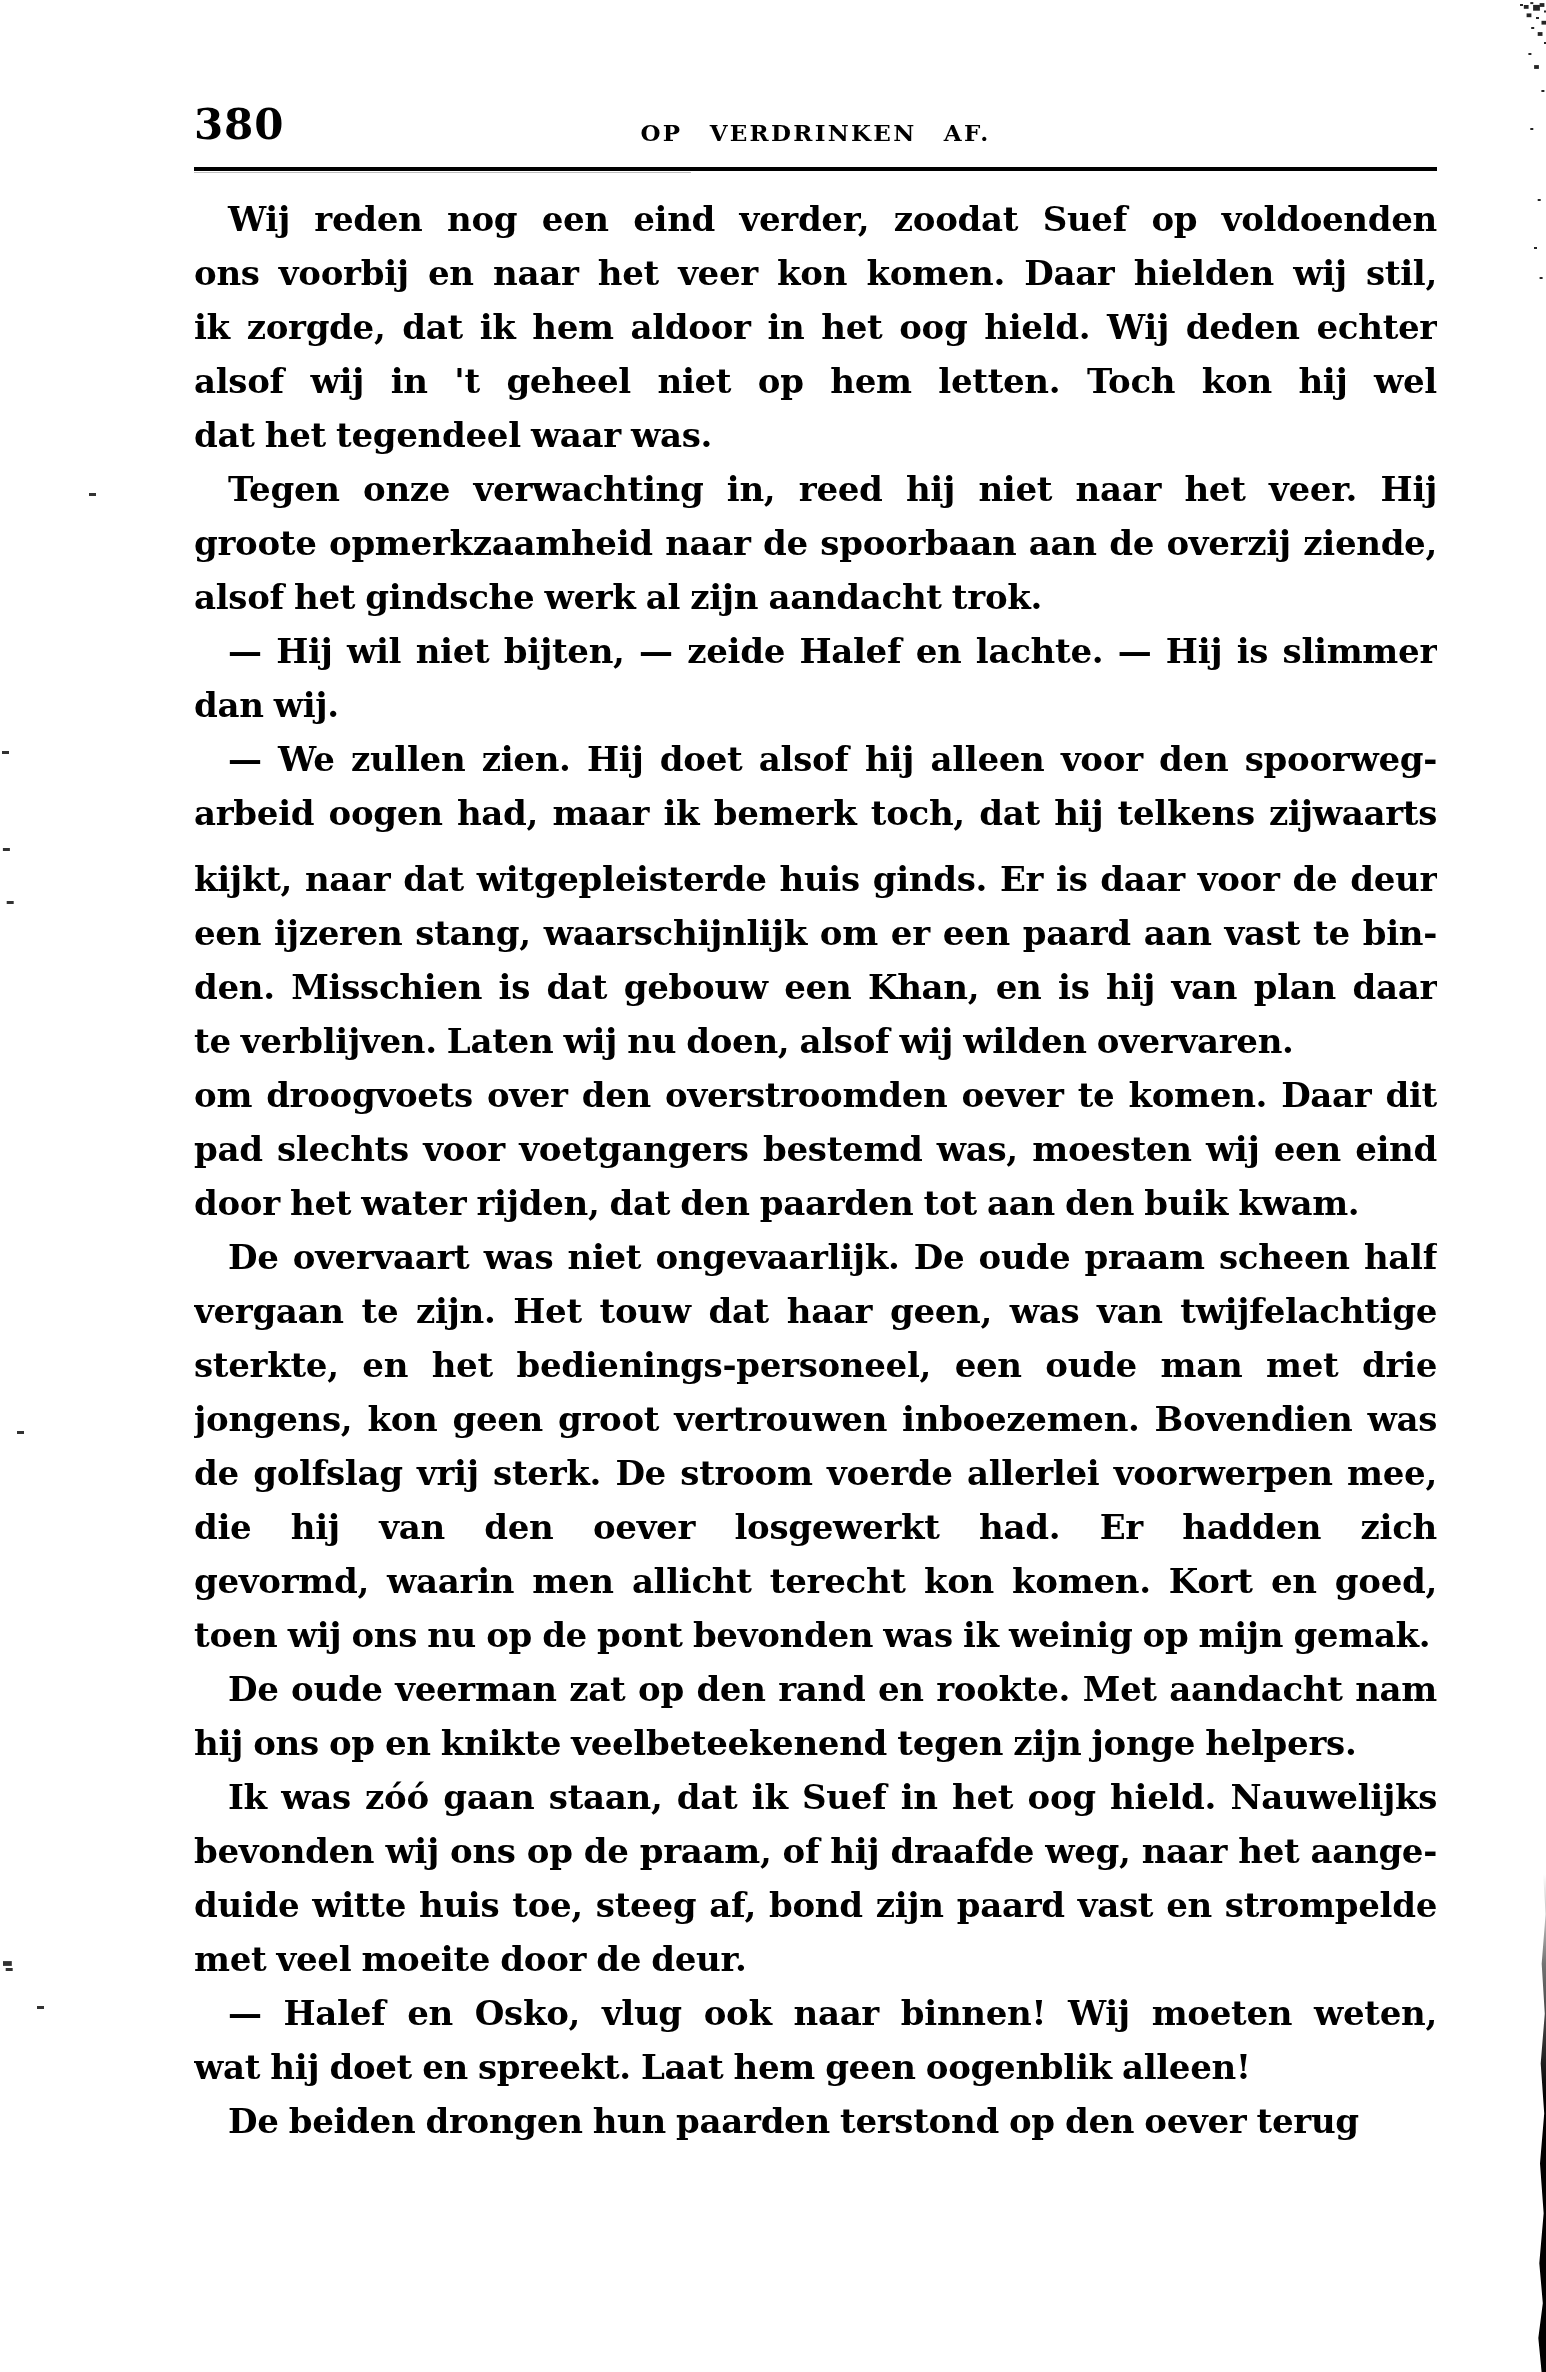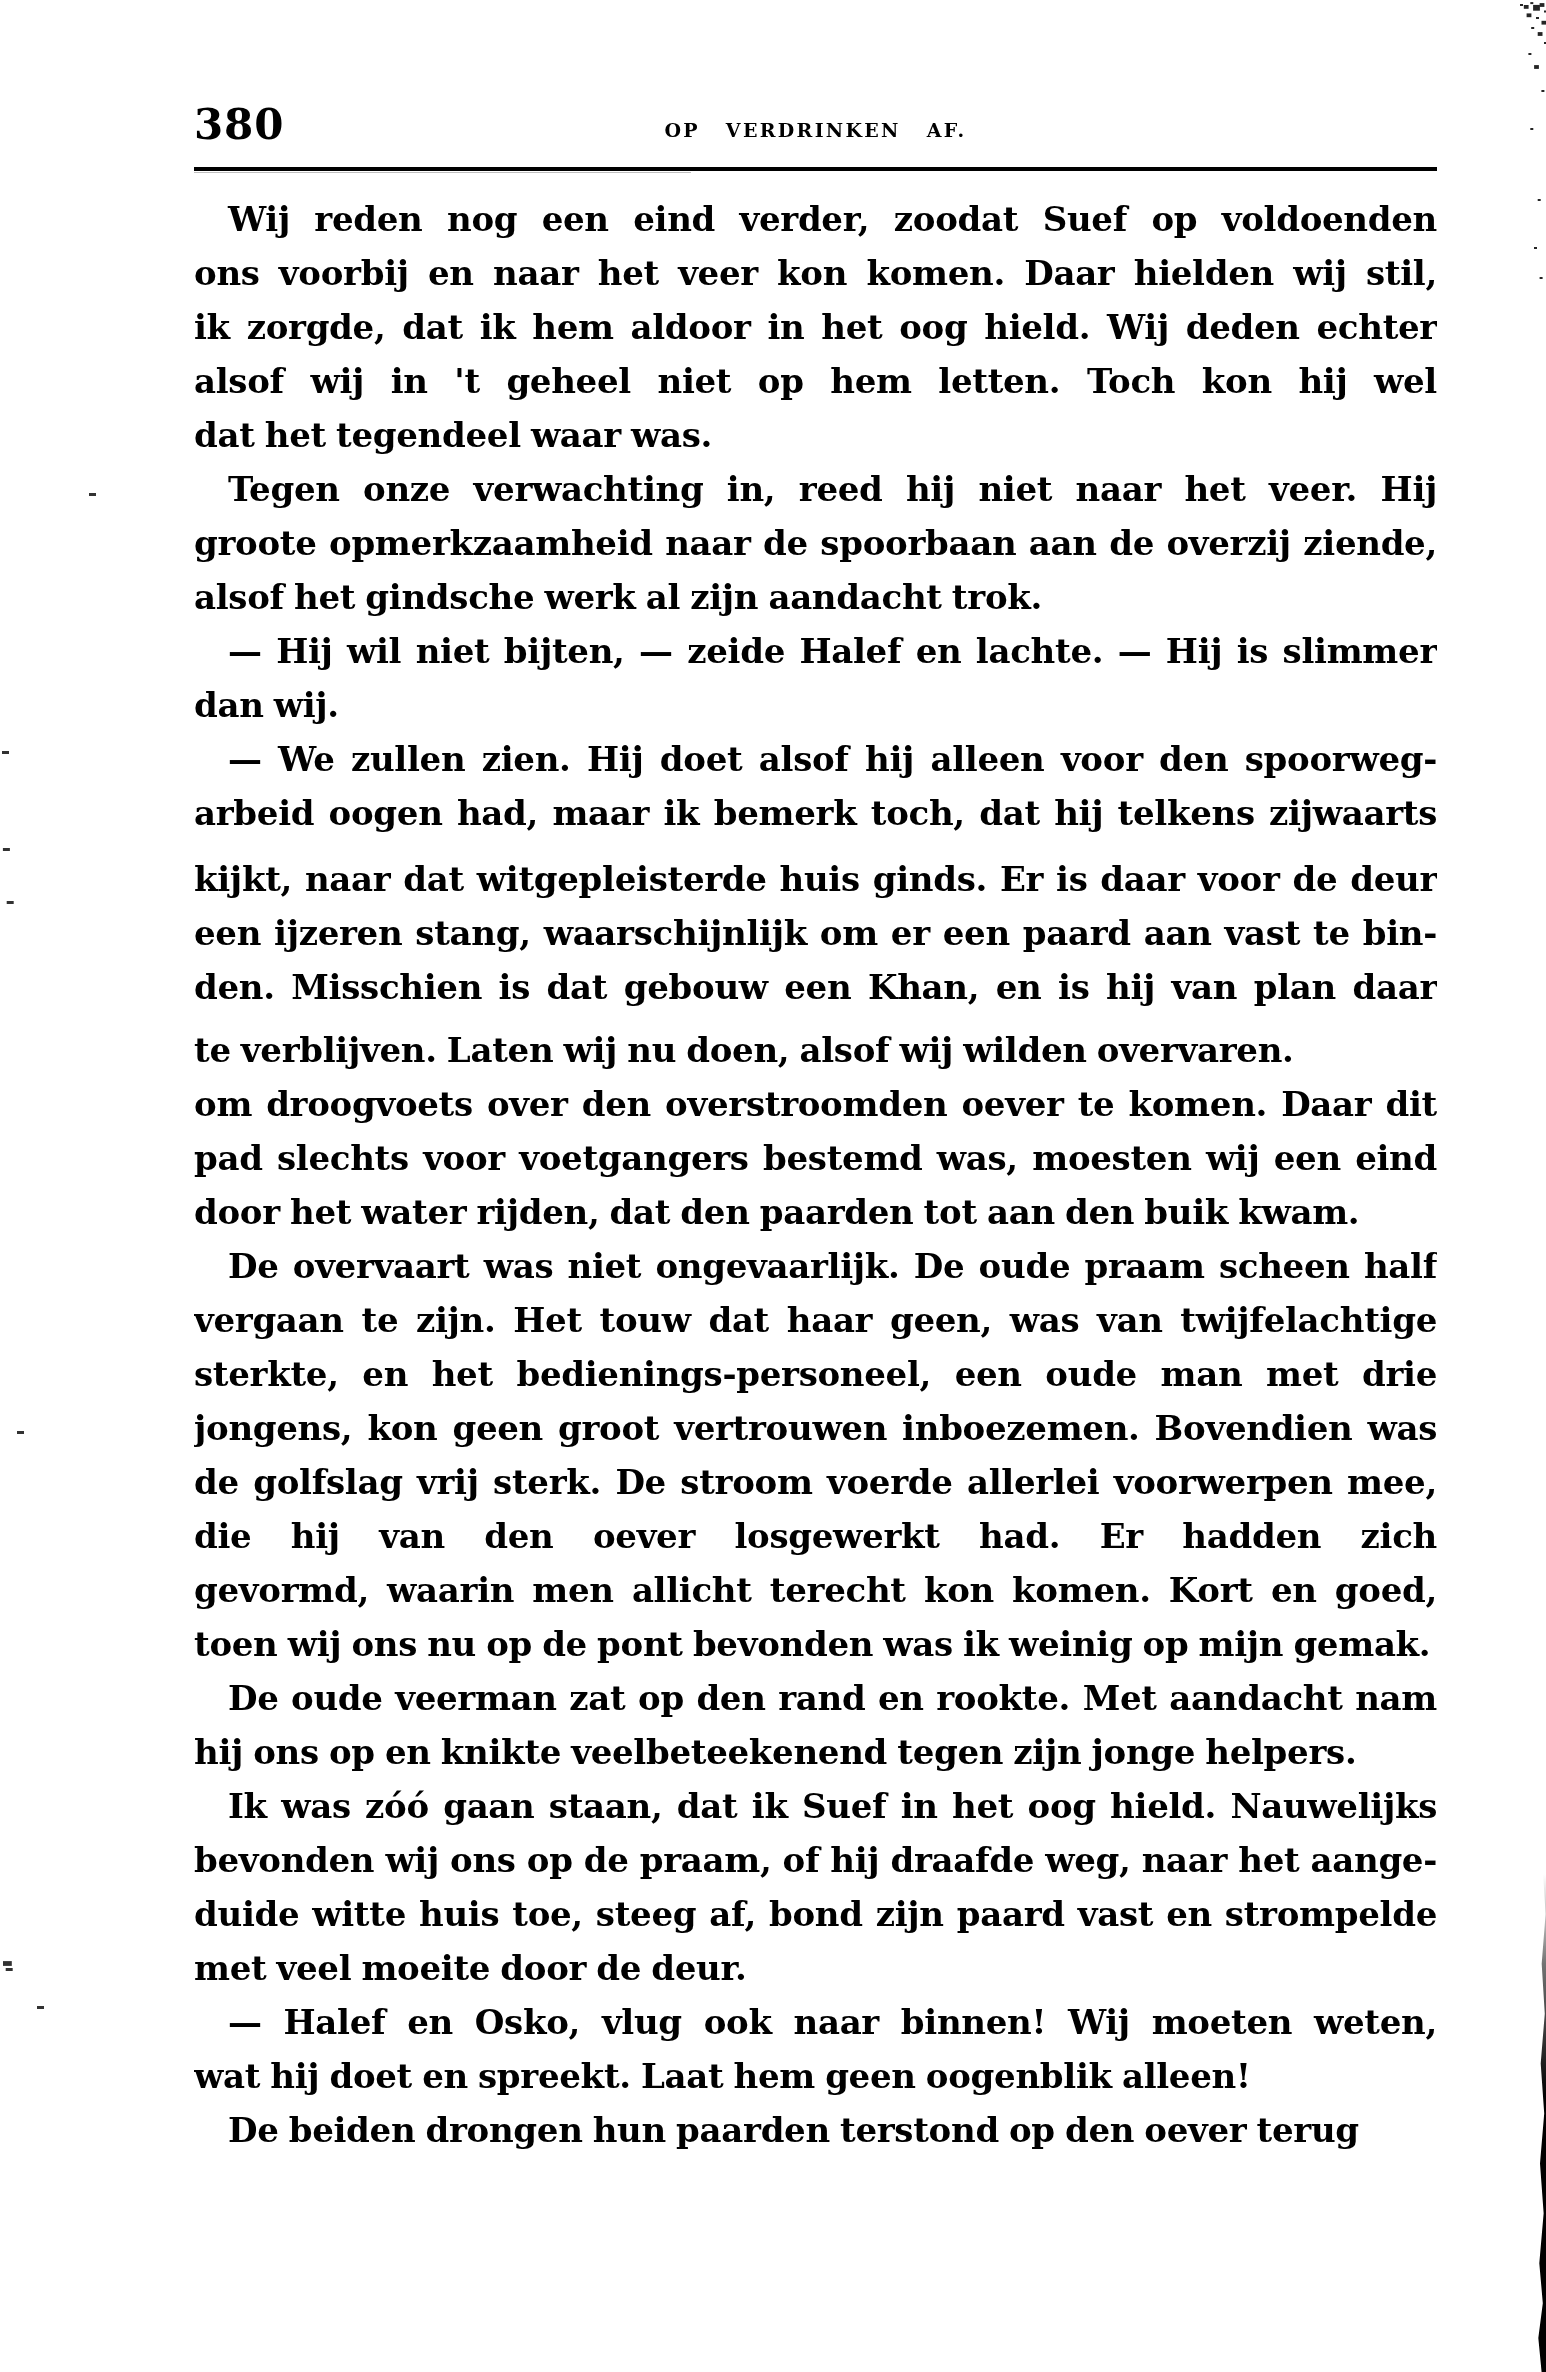--- a/index.html
+++ b/index.html
@@ -15,21 +15,21 @@
 
   
   .header { position: absolute; left: 194px; top: 0; width: 1243px; height: 168px; }
   .page-number {
     position: absolute; left: 0; top: 100px;
     font-size: 42px; font-weight: bold; letter-spacing: 0.9px;
   }
   .running-title {
     position: absolute; left: 0; top: 119px; width: 100%;
     text-align: center;
-    font-size: 19px; font-weight: bold;
+    font-size: 23px; font-weight: bold;
     letter-spacing: 2.3px; word-spacing: 17px;
   }
   .rule {
     position: absolute; left: 194px; top: 167px;
     width: 1243px; height: 3.7px; background: #000;
   }
   .rule::after {
     content: ""; position: absolute; left: 0; top: 4.7px;
     width: 40%; height: 0.9px; background: rgba(0,0,0,0.25);
   }
@@ -101,21 +101,21 @@
       <p class="paragraph">
         <span class="line first" style="display: block;">— Hij wil niet bijten, — zeide Halef en lachte. — Hij is slimmer</span>
         <span class="line last" style="display: block;">dan wij.</span>
       </p>
       <p class="paragraph">
         <span class="line first" style="display: block;">— We zullen zien. Hij doet alsof hij alleen voor den spoorweg-</span>
         <span class="line" style="display: block;">arbeid oogen had, maar ik bemerk toch, dat hij telkens zijwaarts</span>
         <span class="line" style="display: block; margin-top: 12px;">kijkt, naar dat witgepleisterde huis ginds. Er is daar voor de deur</span>
         <span class="line" style="display: block;">een ijzeren stang, waarschijnlijk om er een paard aan vast te bin-</span>
         <span class="line" style="display: block;">den. Misschien is dat gebouw een Khan, en is hij van plan daar</span>
-        <span class="line last" style="display: block; margin-top: 9px;">te verblijven. Laten wij nu doen, alsof wij wilden overvaren.</span>
+        <span class="line last" style="display: block;">te verblijven. Laten wij nu doen, alsof wij wilden overvaren.</span>
       </p>
       <p class="paragraph">
         <span class="line" style="display: block;">om droogvoets over den overstroomden oever te komen. Daar dit</span>
         <span class="line" style="display: block;">pad slechts voor voetgangers bestemd was, moesten wij een eind</span>
         <span class="line last" style="display: block;">door het water rijden, dat den paarden tot aan den buik kwam.</span>
       </p>
       <p class="paragraph">
         <span class="line first" style="display: block;">De overvaart was niet ongevaarlijk. De oude praam scheen half</span>
         <span class="line" style="display: block;">vergaan te zijn. Het touw dat haar geen, was van twijfelachtige</span>
         <span class="line" style="display: block;">sterkte, en het bedienings-personeel, een oude man met drie halfwas</span>

